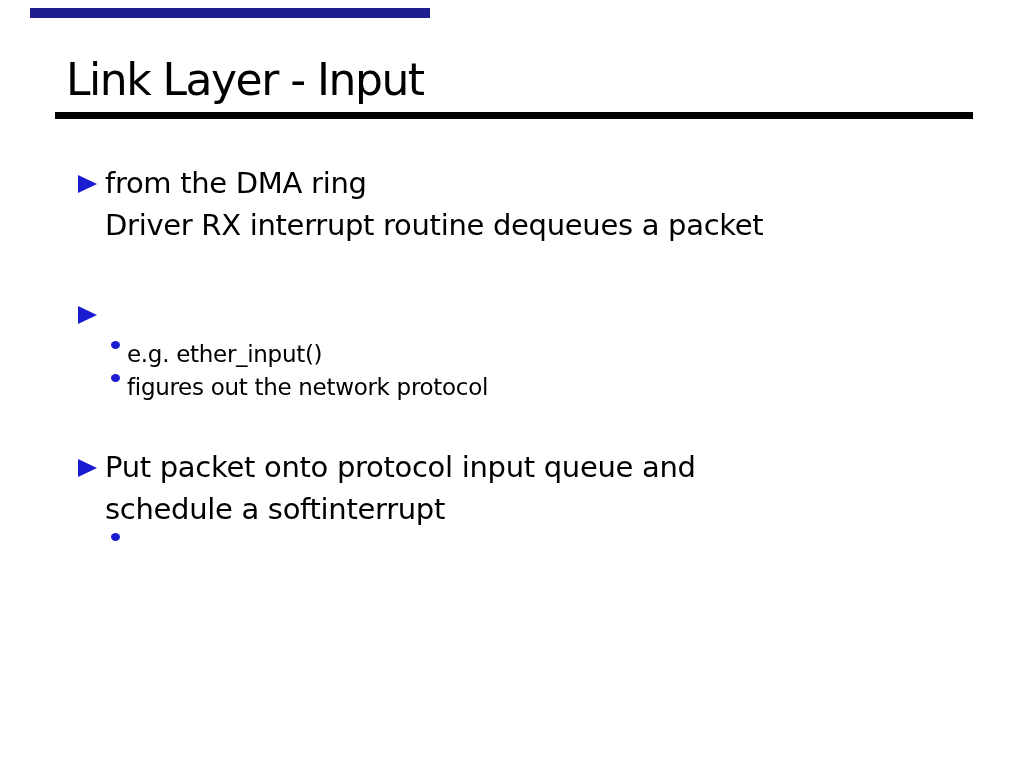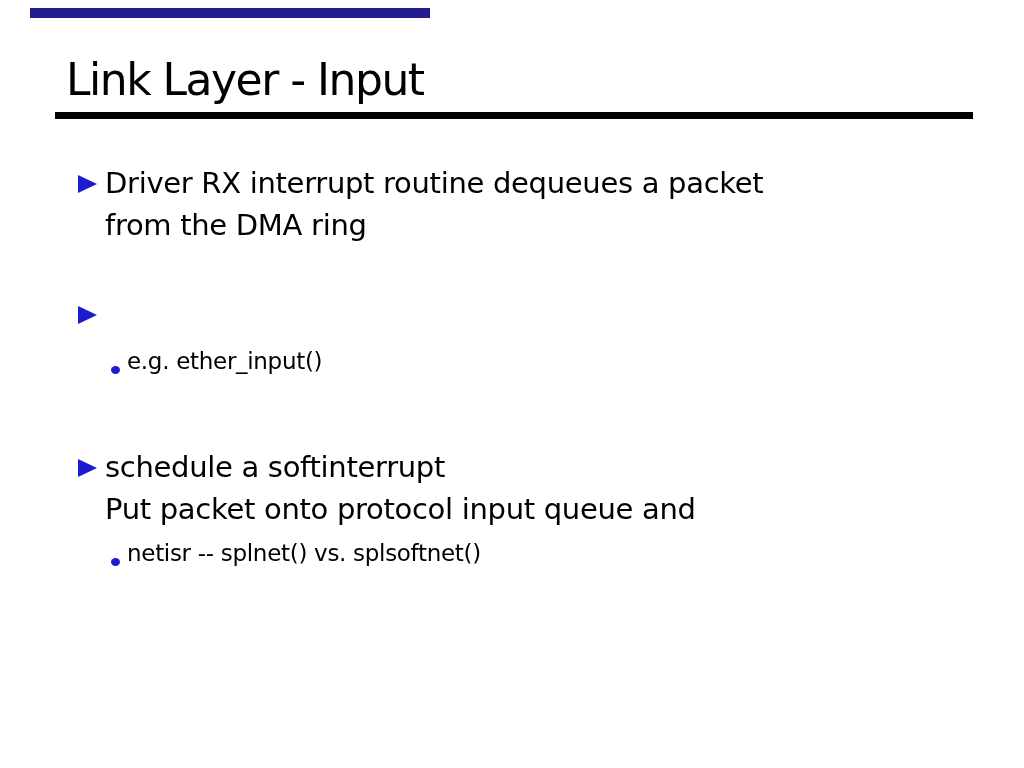--- a/index.html
+++ b/index.html
@@ -57,21 +57,21 @@
   }
   .sub-group {
     position: absolute;
     left: 111px;
     font-size: 23px;
     letter-spacing: -0.3px;
     white-space: nowrap;
   }
   .sub-row {
     display: flex;
-    align-items: flex-end;
+    align-items: flex-start;
     height: 33px;
   }
   .dot {
     width: 9px;
     height: 8px;
     border-radius: 50%;
     background: #1b1bd1;
     margin-right: 7px;
     flex: none;
   }
@@ -81,39 +81,42 @@
 
 <div class="slide">
 
   <div class="accent-bar top"></div>
 
   <div class="slide-title">Link Layer - Input</div>
   <div class="title-rule"></div>
 
   <span class="tri" style="top:175px"></span>
   <div class="bullet-text" style="top:162px">
+    <span class="line">from the DMA ring</span>
     <span class="line">Driver RX interrupt routine dequeues a packet</span>
-    <span class="line">from the DMA ring</span>
   </div>
 
   <span class="tri" style="top:306px"></span>
   <div class="sub-group" style="top:341px">
     <div class="sub-row">
       <span class="dot"></span>
       <span>e.g. ether_input()</span>
     </div>
+    <div class="sub-row">
+      <span class="dot"></span>
+      <span>figures out the network protocol</span>
+    </div>
   </div>
 
   <span class="tri" style="top:459px"></span>
   <div class="bullet-text" style="top:446px">
+    <span class="line">Put packet onto protocol input queue and</span>
     <span class="line">schedule a softinterrupt</span>
-    <span class="line">Put packet onto protocol input queue and</span>
   </div>
   <div class="sub-group" style="top:533px">
     <div class="sub-row">
       <span class="dot"></span>
-      <span>netisr -- splnet() vs. splsoftnet()</span>
     </div>
   </div>
 
   <div class="accent-bar bottom"></div>
 
 </div>
 
 </body></html>

